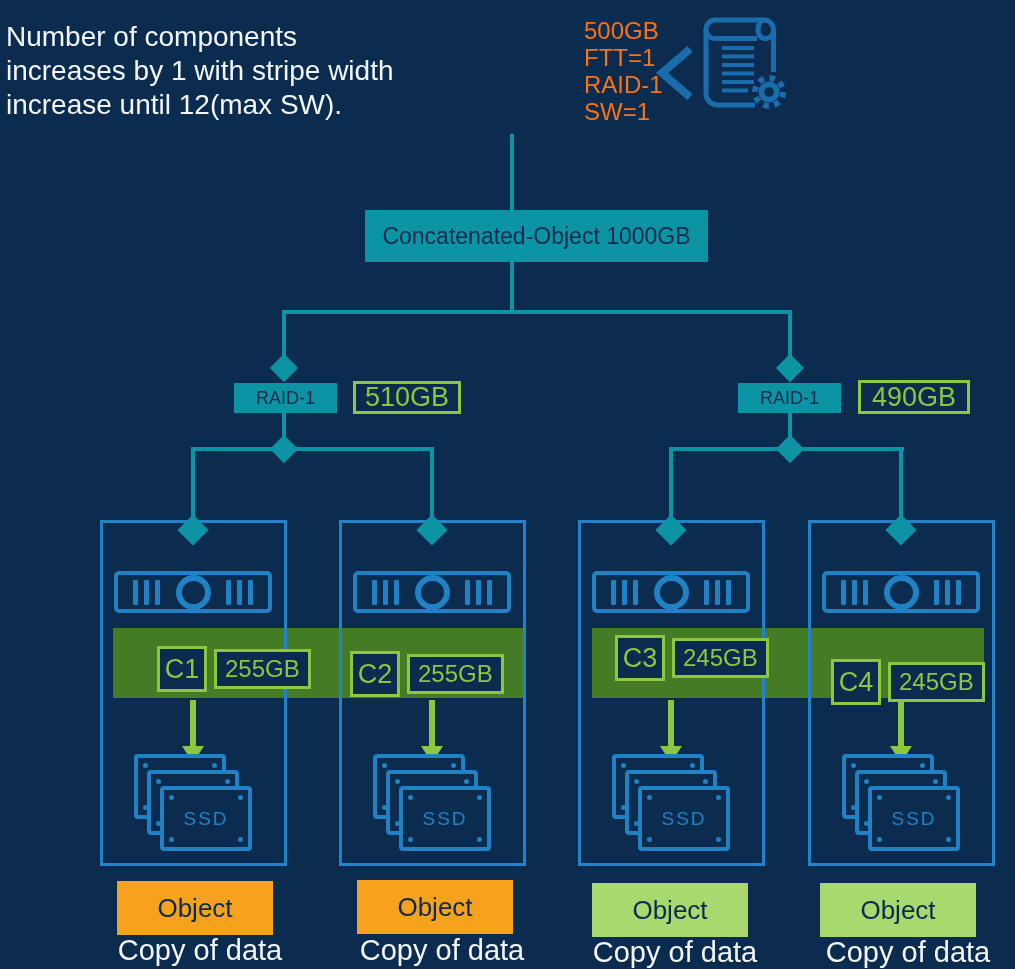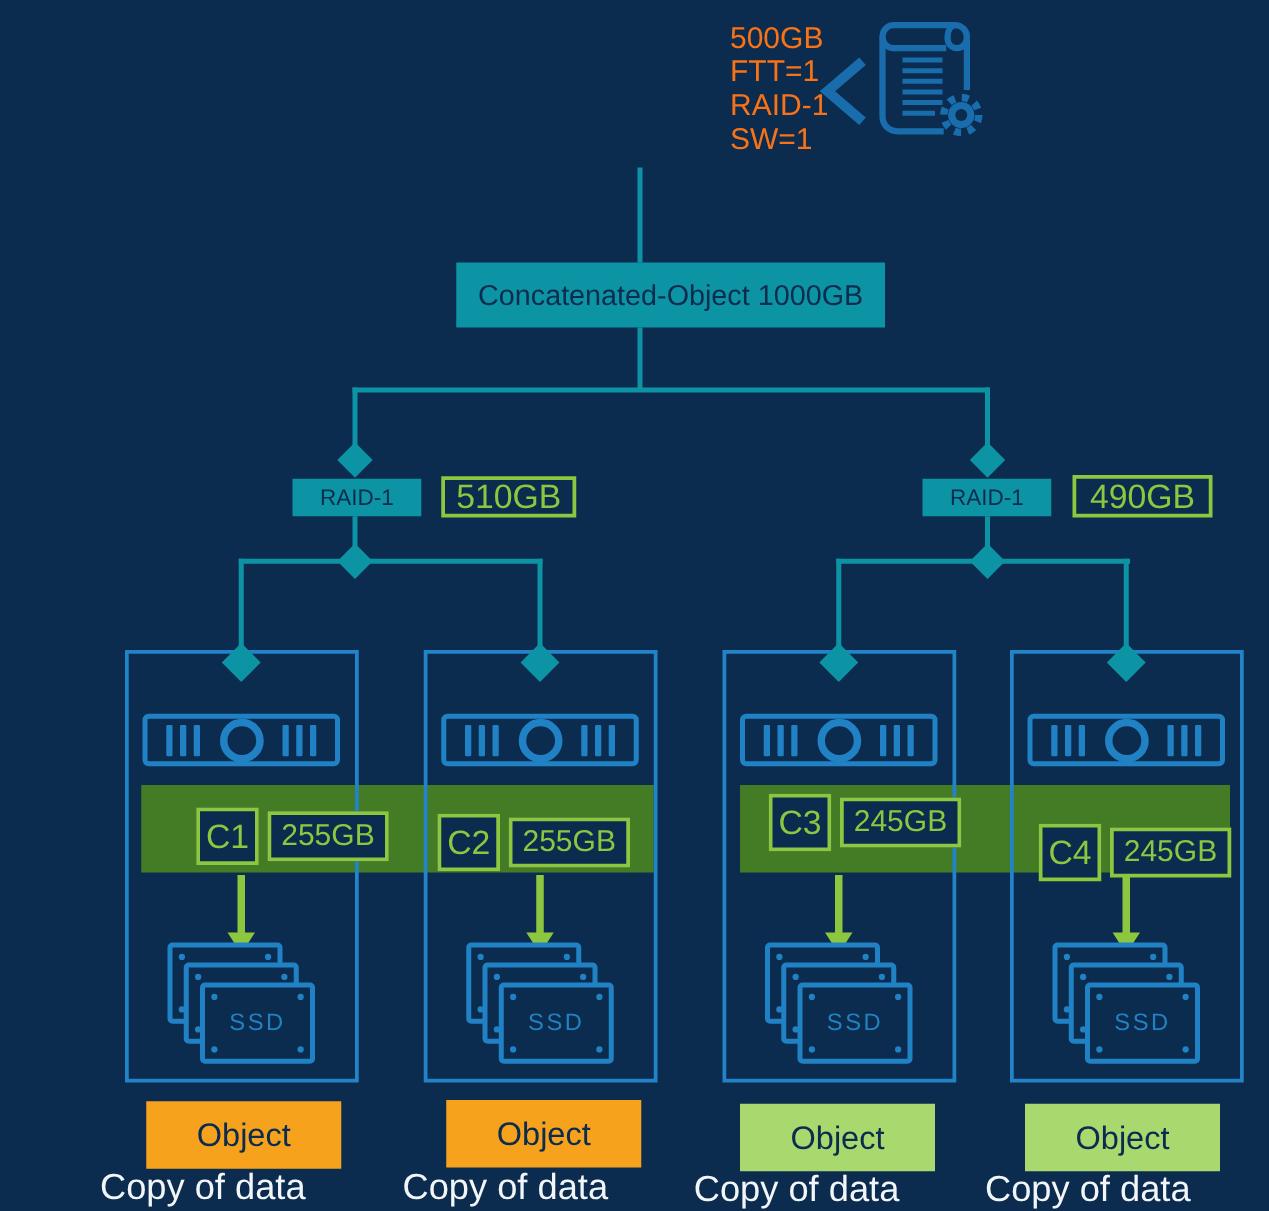--- a/index.html
+++ b/index.html
@@ -4,21 +4,21 @@
 <style>
   html,body{margin:0;padding:0;background:#0b2c4e;}
   #canvas{
     position:relative;width:1015px;height:969px;background:#0b2c4e;
     font-family:"Liberation Sans",sans-serif;overflow:hidden;
   }
   .abs{position:absolute;}
   
   .note{color:#f2f6f9;font-size:28px;line-height:34px;font-weight:400;}
   .policy-line{color:#f97316;font-size:24px;line-height:27px;font-weight:400;}
-  .white-caption{color:#f2f6f9;font-size:29px;font-weight:400;text-align:left;}
+  .white-caption{color:#f2f6f9;font-size:29px;font-weight:400;text-align:center;}
   
   .tline{background:#0d94a4;}
   .diamond{background:#0d94a4;transform:rotate(45deg);}
   .teal-box{background:#0d94a4;color:#0b2c4e;display:flex;align-items:center;justify-content:center;font-weight:500;}
   .vmdk-outer{border:4px solid #0d94a4;box-sizing:border-box;}
   .vmdk-inner{border:3px solid #0d94a4;border-radius:9px;box-sizing:border-box;
     display:flex;align-items:center;justify-content:center;
     color:#0d94a4;font-size:12px;letter-spacing:2px;font-weight:500;}
   
   .gb-box{border:3px solid #8dc63f;box-sizing:border-box;color:#8dc63f;
@@ -49,20 +49,25 @@
   .obj{width:156px;height:54px;display:flex;align-items:center;justify-content:center;
     color:#0b2c4e;font-size:26px;font-weight:500;}
   .obj.orange{background:#f6a21d;}
   .obj.lgreen{background:#a8d86e;}
 </style>
 </head>
 <body>
 
 <div id="canvas">
 
+  <div class="abs" style="left:6px;top:20px;width:440px;">
+    <div class="note">Number of components</div>
+    <div class="note">increases by 1 with stripe width</div>
+    <div class="note">increase until 12(max SW).</div>
+  </div>
 
 
   <div class="abs" style="left:584px;top:17px;">
     <div class="policy-line">500GB</div>
     <div class="policy-line">FTT=1</div>
     <div class="policy-line">RAID-1</div>
     <div class="policy-line">SW=1</div>
   </div>
 
   <svg class="abs" style="left:653px;top:45px;" width="44" height="56" viewBox="0 0 44 56">

